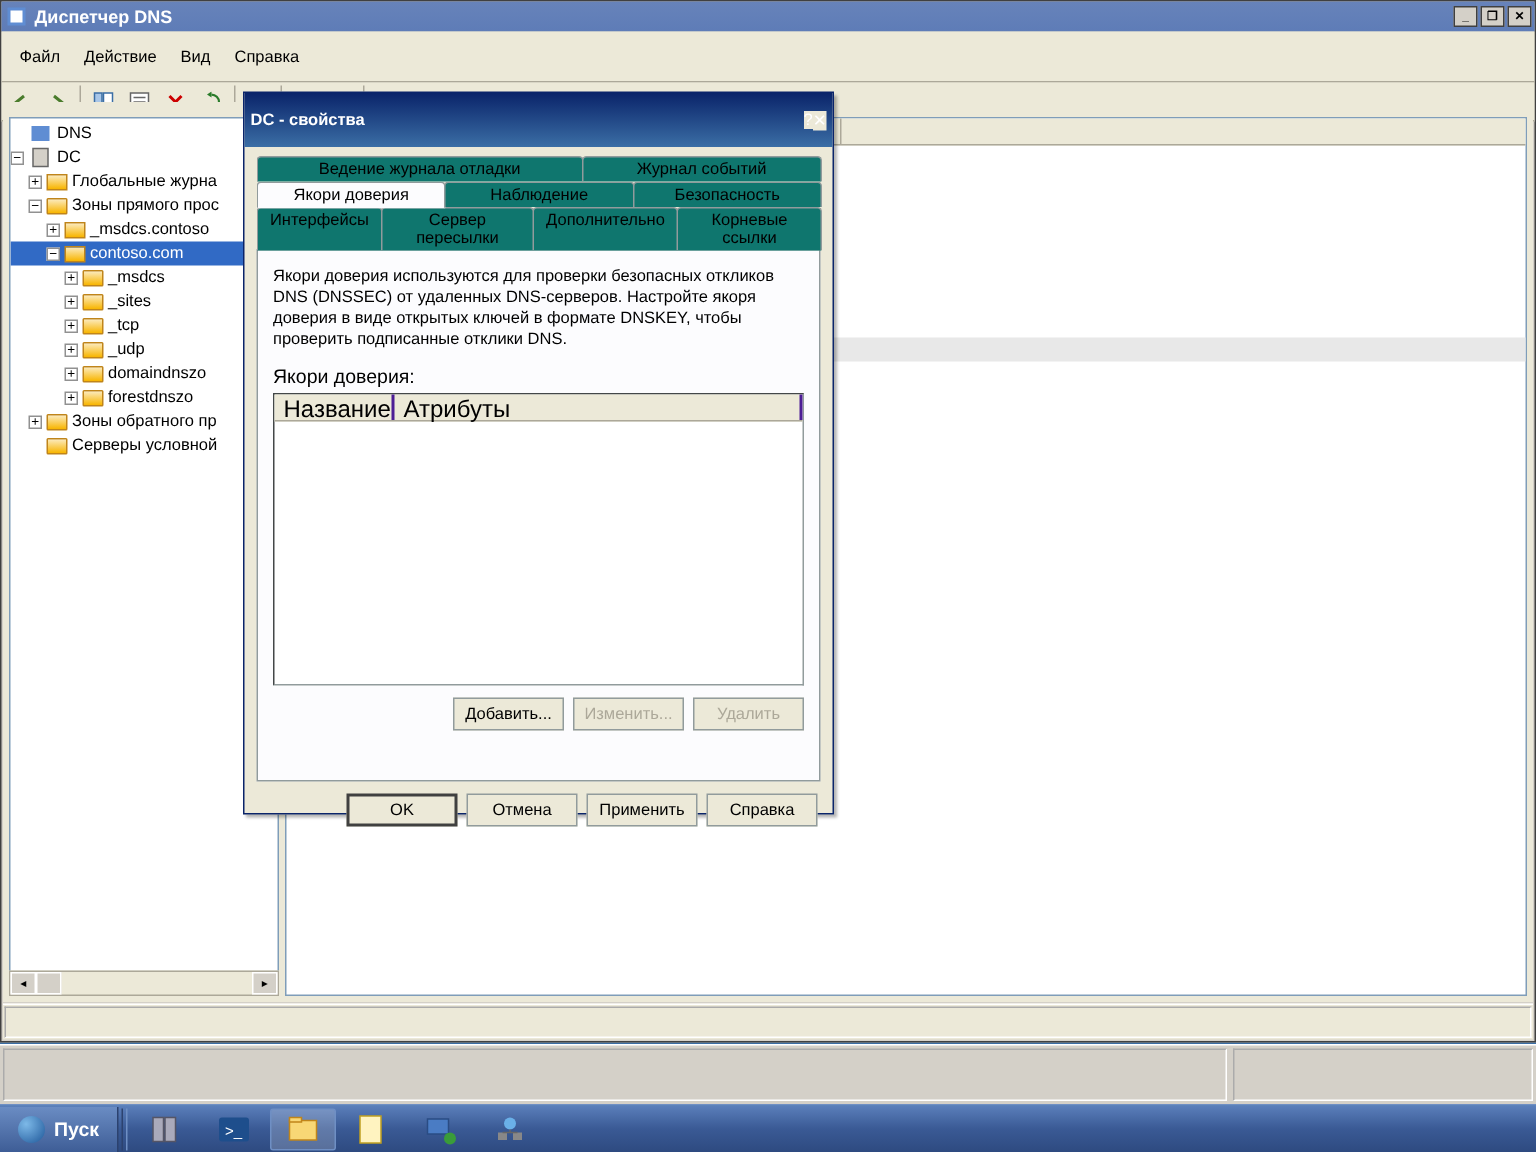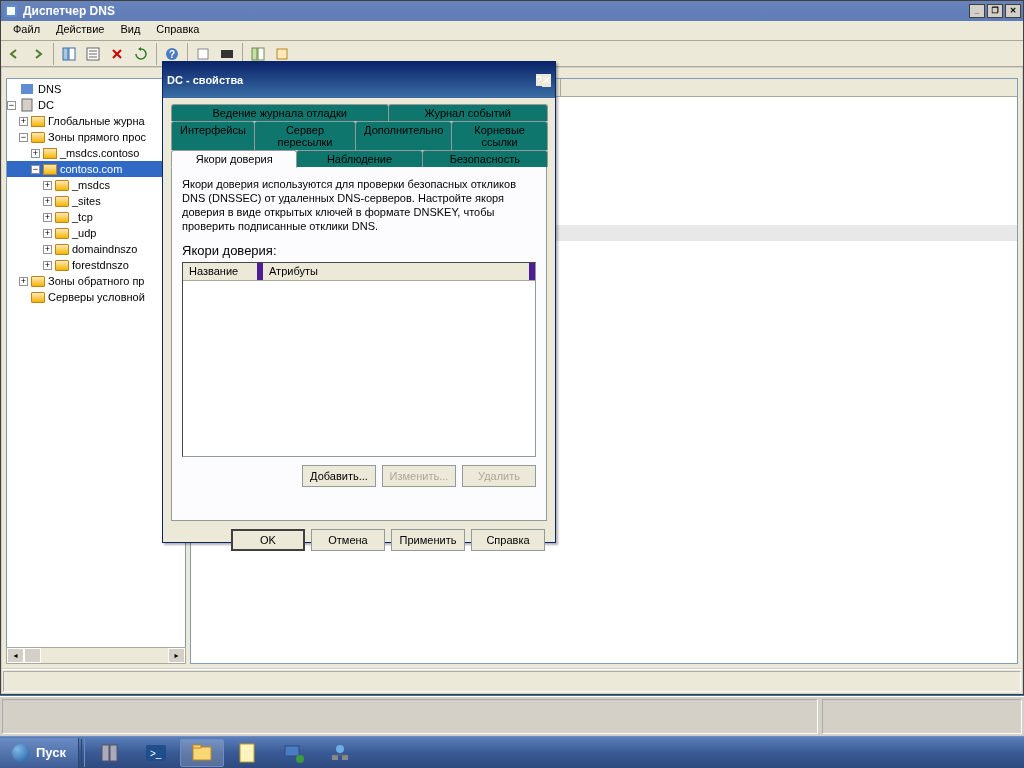--- a/index.html
+++ b/index.html
@@ -2,21 +2,21 @@
 <html><head>
 <meta charset="utf-8">
 <style>
   * { box-sizing: border-box; }
   html, body { margin:0; padding:0; width:1024px; height:768px; font-family:"Segoe UI",Tahoma,sans-serif; font-size:11px; background:#3a6ea5; overflow:hidden; }
   .app-window { position:absolute; left:0; top:0; width:1024px; height:695px; background:#d4d0c8; border:1px solid #404040; }
   .titlebar { height:20px; background:linear-gradient(#6783ba,#5e7cb7); display:flex; align-items:center; padding:0 2px; color:#fff;font-weight:bold; }
   .titlebar .icon { width:16px; height:16px; margin-right:4px; }
   .titlebar .title { flex:1; font-size:12px; }
   .titlebar .winbtn { width:16px; height:14px; background:#d4d0c8; border:1px solid #404040; margin-left:2px; font-size:8px; text-align:center; line-height:12px; color:#000; cursor:default; }
-  .menubar { height:20px; background:#ece9d8; display:flex; padding:0 4px; border-bottom:1px solid #aca899; }
+  .menubar { height:34px; background:#ece9d8; display:flex; align-items:center; padding:0 4px; border-bottom:1px solid #aca899; }
   .menubar .item { padding:2px 8px; }
   .toolbar { height:26px; background:#ece9d8; display:flex; align-items:center; padding:0 2px; gap:2px; border-bottom:1px solid #aca899; }
   .toolbar .tbtn { width:22px; height:22px; display:flex; align-items:center; justify-content:center; border:1px solid transparent; }
   .toolbar .sep { width:1px; height:22px; background:#aca899; margin:0 2px; }
   .mdi { position:absolute; left:1px; top:67px; right:1px; bottom:26px; background:#ece9d8; }
   .tree-pane { position:absolute; left:4px; top:10px; width:180px; bottom:4px; background:#fff; border:1px solid #7f9db9; overflow:hidden; }
   .tree { padding:2px 0; font-size:11px; }
   .tree-row { display:flex; align-items:center; height:16px; white-space:nowrap; }
   .tree-row.sel { background:#316ac5; color:#fff; }
   .exp { width:9px; height:9px; border:1px solid #919191; margin-right:3px; font-size:9px; line-height:7px; text-align:center; color:#000; background:#fff; flex-shrink:0; }
@@ -41,21 +41,21 @@
   .dialog .dtitle { height:36px; background:linear-gradient(#0a246a,#3b6ea5); display:flex; align-items:center; color:#fff; padding:0 4px; }
   .dialog .dtitle .t { flex:1; font-weight:bold; font-size:11px; }
   .dialog .tabs { padding:6px 8px 0 8px; }
   .dialog .tabrow { display:flex; }
   .dialog .tab { border:1px solid #919b9c; border-bottom:none; background:#0f766e; padding:2px 8px; font-size:11px; margin-right:-1px; border-radius:3px 3px 0 0; position:relative; text-align:center; }
   .dialog .tab.active { background:#fcfcfe; z-index:2; border-bottom:1px solid #fcfcfe; margin-bottom:-1px; }
   .dialog .tabcontent { border:1px solid #919b9c; background:#fcfcfe; padding:10px; height:355px; margin-top:-1px; }
   .dialog .desc { font-size:11px; line-height:14px; }
   .dialog .listbox { border:1px inset #919b9c; background:#fff; height:195px; margin-top:4px; }
   .dialog .listbox .hdr { display:flex; background:#ece9d8; border-bottom:1px solid #aca899; height:18px; }
-  .dialog .listbox .hdr .c { border-right:6px solid #4c1d95; padding:2px 6px; font-size:11px; }
+  .dialog .listbox .hdr .c { border-right:2px solid #4c1d95; padding:2px 6px; font-size:16px; }
   .dialog .btnrow { display:flex; justify-content:flex-end; gap:6px; margin-top:8px; }
   .dialog .btn { width:74px; height:22px; background:#ece9d8; border:1px solid #919b9c; font-size:11px; }
   .dialog .btn.dis { color:#aca899; }
   .dialog .btn.def { border:2px solid #404040; }
   .dialog .footer { display:flex; justify-content:flex-end; gap:6px; padding:8px 10px; }
 
   
   .taskbar { position:absolute; left:0; right:0; bottom:0; height:32px; background:linear-gradient(#5b7fbb,#3a5a95 50%,#2e4a80); border-top:1px solid #6f8fc4; display:flex; align-items:center; }
   .start { height:30px; padding:0 12px; display:flex; align-items:center; gap:6px; color:#fff; font-weight:bold; font-size:13px; background:linear-gradient(#6a8cc3,#3e5d96); border-right:1px solid #2c426f; }
   .orb { width:18px; height:18px; border-radius:50%; background:radial-gradient(circle at 30% 30%,#7db9e8,#1e5799); }
@@ -311,29 +311,29 @@
     <span class="t">DC - свойства</span>
     <div class="winbtn" style="background:#ece9d8">?</div>
     <div class="winbtn" style="background:#ece9d8">✕</div>
   </div>
   <div class="tabs">
     <div class="tabrow">
       <div class="tab" style="flex:1.4">Ведение журнала отладки</div>
       <div class="tab" style="flex:1">Журнал событий</div>
     </div>
     <div class="tabrow">
+      <div class="tab active" style="flex:1">Якори доверия</div>
+      <div class="tab" style="flex:1">Наблюдение</div>
+      <div class="tab" style="flex:1">Безопасность</div>
+    </div>
+    <div class="tabrow">
       <div class="tab">Интерфейсы</div>
       <div class="tab">Сервер пересылки</div>
       <div class="tab">Дополнительно</div>
       <div class="tab">Корневые ссылки</div>
-    </div>
-    <div class="tabrow">
-      <div class="tab active" style="flex:1">Якори доверия</div>
-      <div class="tab" style="flex:1">Наблюдение</div>
-      <div class="tab" style="flex:1">Безопасность</div>
     </div>
     <div class="tabcontent">
       <div class="desc">Якори доверия используются для проверки безопасных откликов DNS (DNSSEC) от удаленных DNS-серверов. Настройте якоря доверия в виде открытых ключей в формате DNSKEY, чтобы проверить подписанные отклики DNS.</div>
       <div style="margin-top:10px;font-size:13px">Якори доверия:</div>
       <div class="listbox">
         <div class="hdr">
           <div class="c" style="width:80px">Название</div>
           <div class="c" style="flex:1">Атрибуты</div>
         </div>
       </div>

